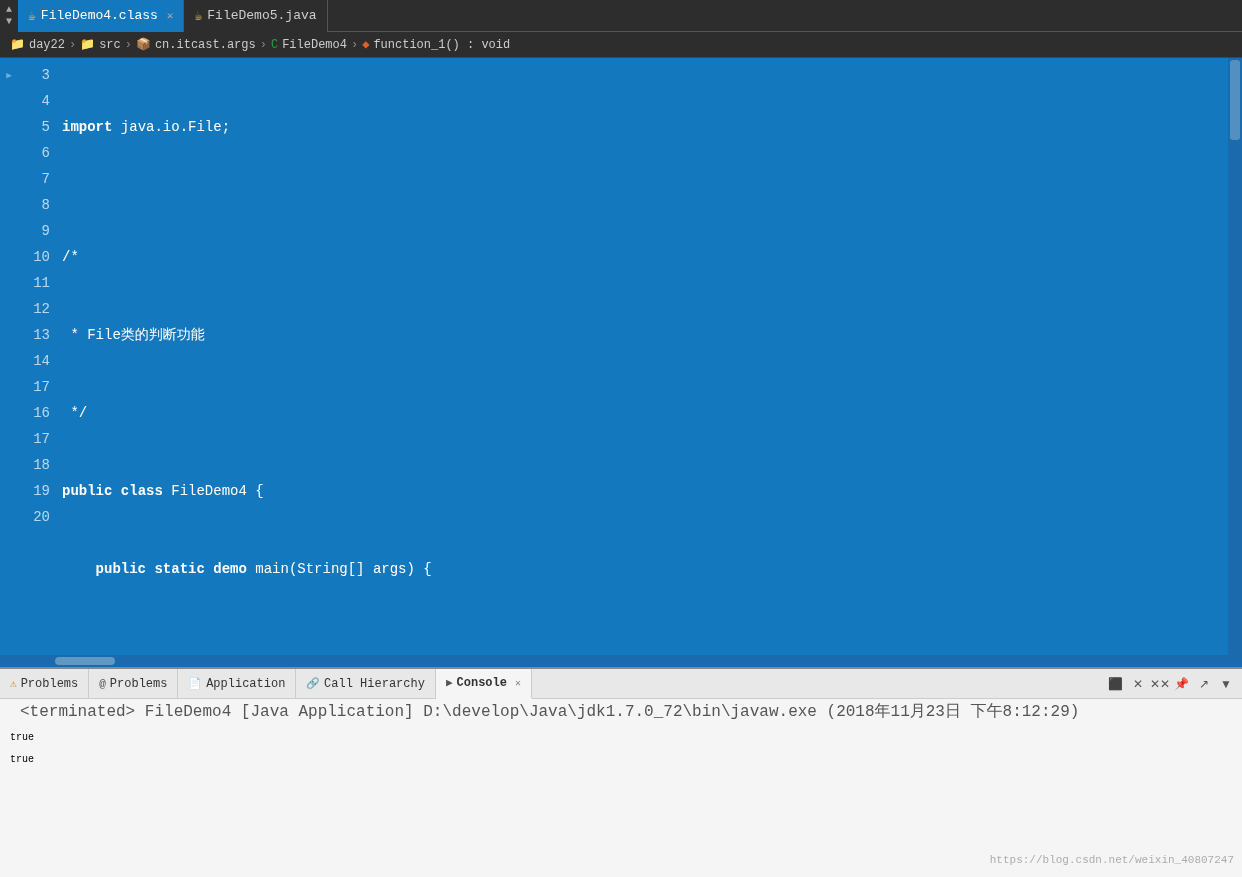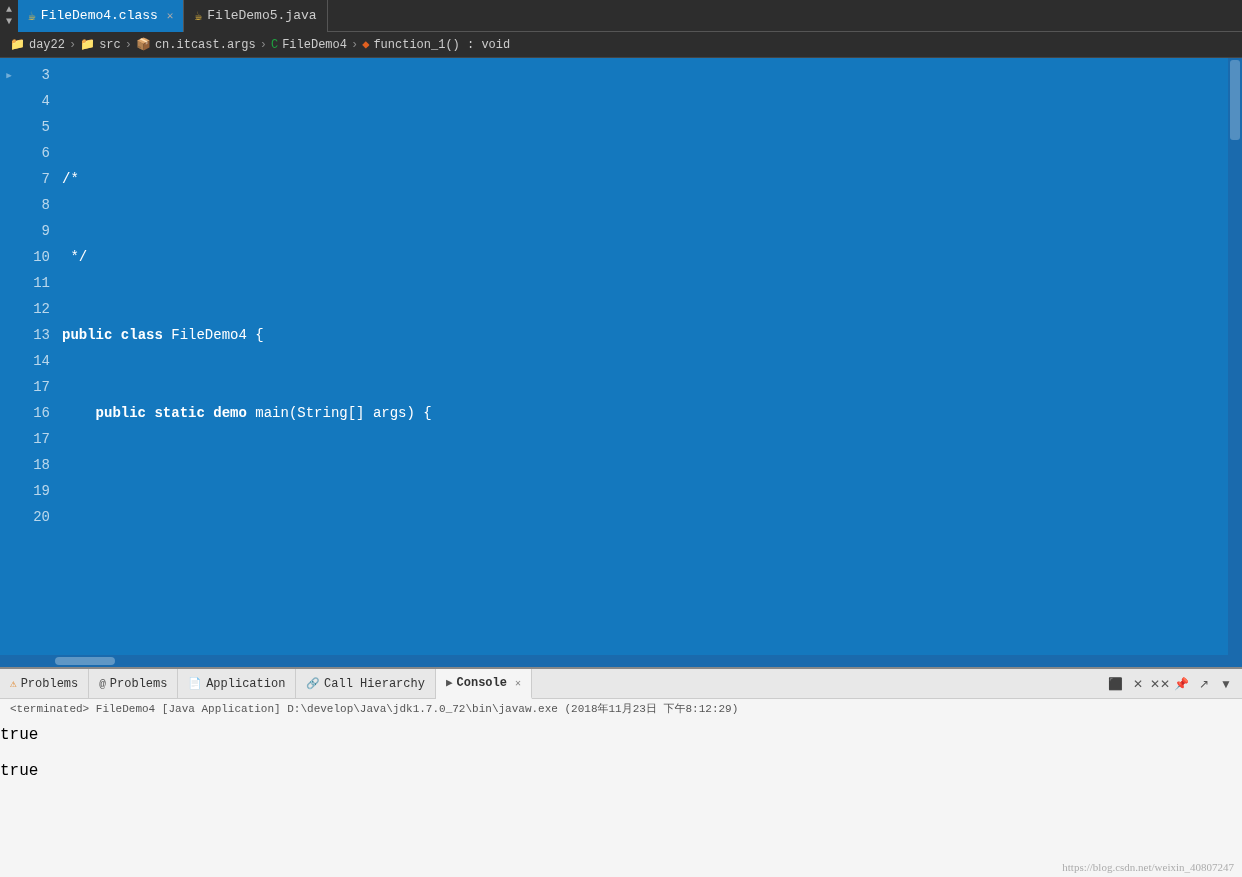--- a/index.html
+++ b/index.html
@@ -126,44 +126,44 @@
       align-items: center;
       justify-content: center;
       cursor: pointer;
       color: #555;
       font-size: 12px;
       border: none;
       background: transparent;
     }
 
     .console-output {
-      padding: 6px 0;
-      font-size: 16px;
+      padding: 6px 10px;
+      font-size: 10px;
       font-family: 'Courier New', Courier, monospace;
       color: #000;
       background: #f5f5f5;
       flex: 1;
       overflow-y: auto;
     }
 
     .console-terminated {
       color: #555;
-      font-size: 11px;
+      font-size: 16px;
       font-family: 'Courier New', Courier, monospace;
-      padding: 2px 10px 4px 10px;
+      padding: 2px 10px 4px 20px;
       background: #f5f5f5;
     }
 
     .watermark {
       position: fixed;
-      bottom: 4px;
+      bottom: 11px;
       right: 8px;
       font-size: 11px;
       color: rgba(100,100,100,0.5);
-      font-family: Liberation Serif, serif;
+      font-family: Liberation Mono, monospace;
     }
   </style>
 </head>
 <body>
 
 <div style="display:flex;flex-direction:column;height:877px;width:1242px;">
 
   <div class="tab-bar">
     <div style="width:18px;display:flex;flex-direction:column;align-items:center;justify-content:center;gap:2px;padding:0 2px;background:#2d2d2d;height:32px;flex-shrink:0;">
       <div style="color:#aaa;font-size:10px;line-height:1;cursor:pointer;">▲</div>
@@ -235,22 +235,24 @@
       <div>14</div>
       <div>17</div>
       <div>16</div>
       <div>17</div>
       <div>18</div>
       <div>19</div>
       <div>20</div>
     </div>
 
     <div class="code-content">
+      <div class="code-line"><span class="kw">import</span> java.io.File;</div>
       <div class="code-line"></div>
       <div class="code-line">/*</div>
+      <div class="code-line"> * File类的判断功能</div>
       <div class="code-line"> */</div>
       <div class="code-line"><span class="kw">public</span> <span class="kw">class</span> FileDemo4 {</div>
       <div class="code-line">    <span class="kw">public</span> <span class="kw">static</span> <span class="kw">demo</span> main(String[] args) {</div>
       
       
       
       
       
       
       

